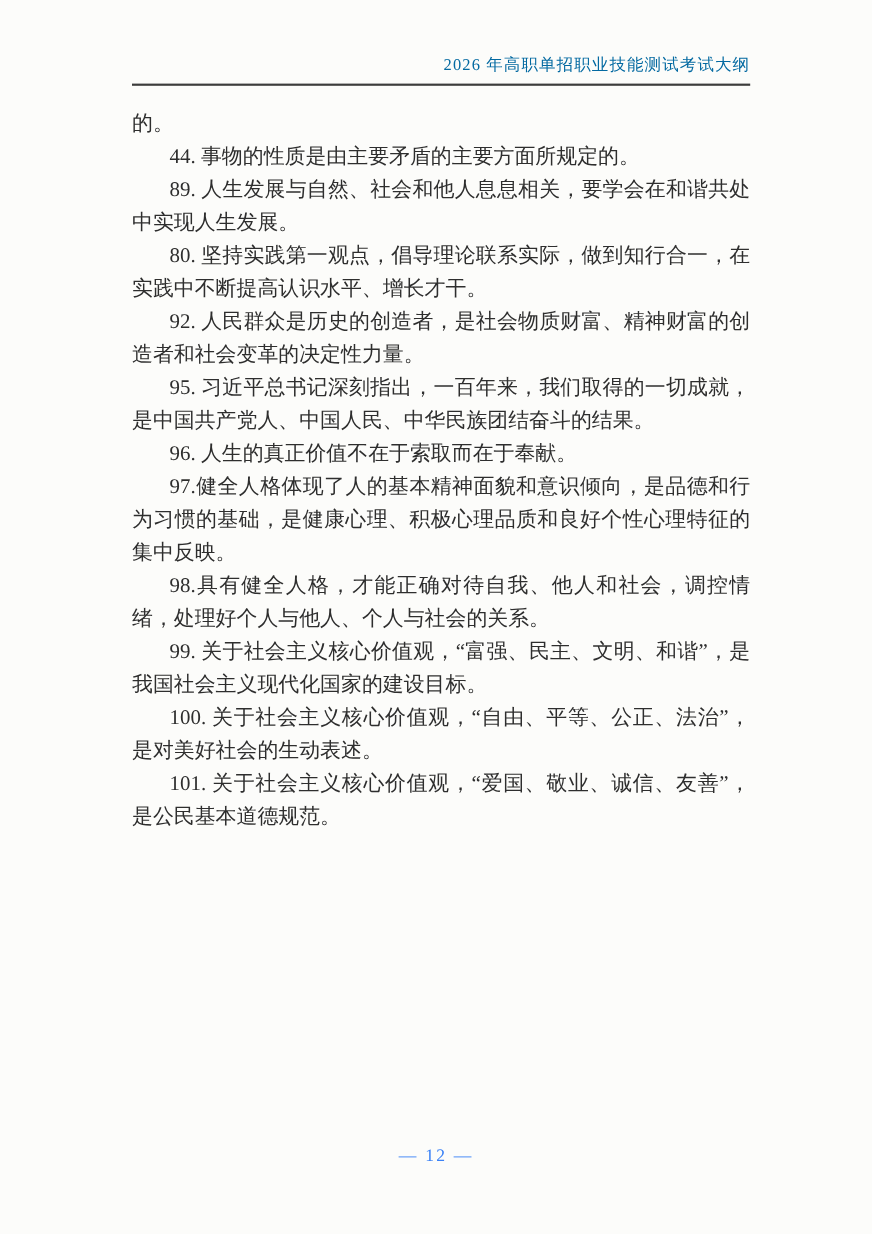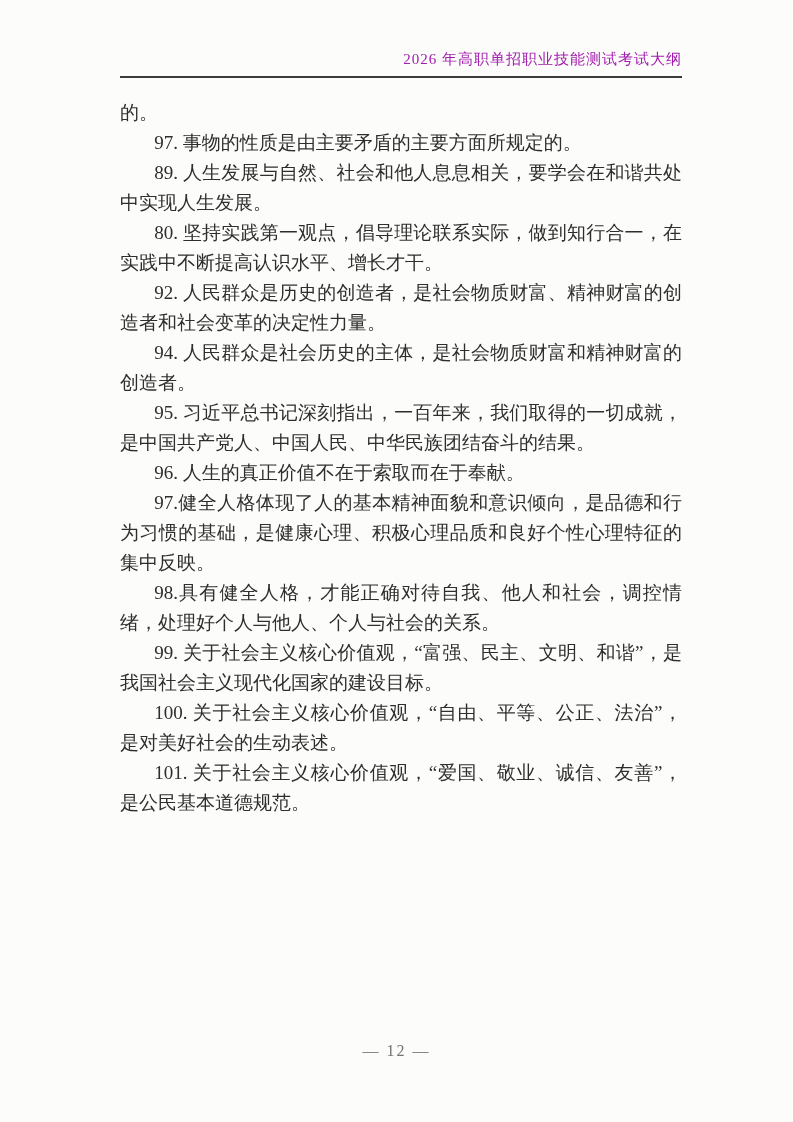--- a/index.html
+++ b/index.html
@@ -20,21 +20,21 @@
   .content {
     margin-left: 120px;
     width: 562px;
   }
   .header {
     padding-top: 50px;
   }
   .header-inner {
     text-align: right;
     font-size: 15px;
-    color: #a21caf;
+    color: #0369a1;
     padding-bottom: 7px;
     border-bottom: 2px solid #3c3c3c;
     letter-spacing: 1px;
   }
   .body-text {
     margin-top: 20px;
     font-size: 19px;
     line-height: 30px;
     text-align: justify;
     text-justify: inter-ideograph;
@@ -47,42 +47,41 @@
   .body-text p.noindent {
     text-indent: 0;
   }
   .footer {
     position: absolute;
     top: 1042px;
     left: 0;
     width: 100%;
     text-align: center;
     font-size: 16px;
-    color: #737373;
+    color: #3b82f6;
     letter-spacing: 2px;
   }
 </style>
 </head>
 <body>
 
 <div class="page">
 
   <div class="content header">
     <div class="header-inner">
       <span>2026 年高职单招职业技能测试考试大纲</span>
     </div>
   </div>
 
   <div class="content body-text">
     <p class="noindent">的。</p>
-    <p>97. 事物的性质是由主要矛盾的主要方面所规定的。</p>
+    <p>44. 事物的性质是由主要矛盾的主要方面所规定的。</p>
     <p>89. 人生发展与自然、社会和他人息息相关，要学会在和谐共处中实现人生发展。</p>
     <p>80. 坚持实践第一观点，倡导理论联系实际，做到知行合一，在实践中不断提高认识水平、增长才干。</p>
     <p>92. 人民群众是历史的创造者，是社会物质财富、精神财富的创造者和社会变革的决定性力量。</p>
-    <p>94. 人民群众是社会历史的主体，是社会物质财富和精神财富的创造者。</p>
     <p>95. 习近平总书记深刻指出，一百年来，我们取得的一切成就，是中国共产党人、中国人民、中华民族团结奋斗的结果。</p>
     <p>96. 人生的真正价值不在于索取而在于奉献。</p>
     <p>97.健全人格体现了人的基本精神面貌和意识倾向，是品德和行为习惯的基础，是健康心理、积极心理品质和良好个性心理特征的集中反映。</p>
     <p>98.具有健全人格，才能正确对待自我、他人和社会，调控情绪，处理好个人与他人、个人与社会的关系。</p>
     <p>99. 关于社会主义核心价值观，“富强、民主、文明、和谐”，是我国社会主义现代化国家的建设目标。</p>
     <p>100. 关于社会主义核心价值观，“自由、平等、公正、法治”，是对美好社会的生动表述。</p>
     <p>101. 关于社会主义核心价值观，“爱国、敬业、诚信、友善”，是公民基本道德规范。</p>
   </div>
 
   <div class="footer">

